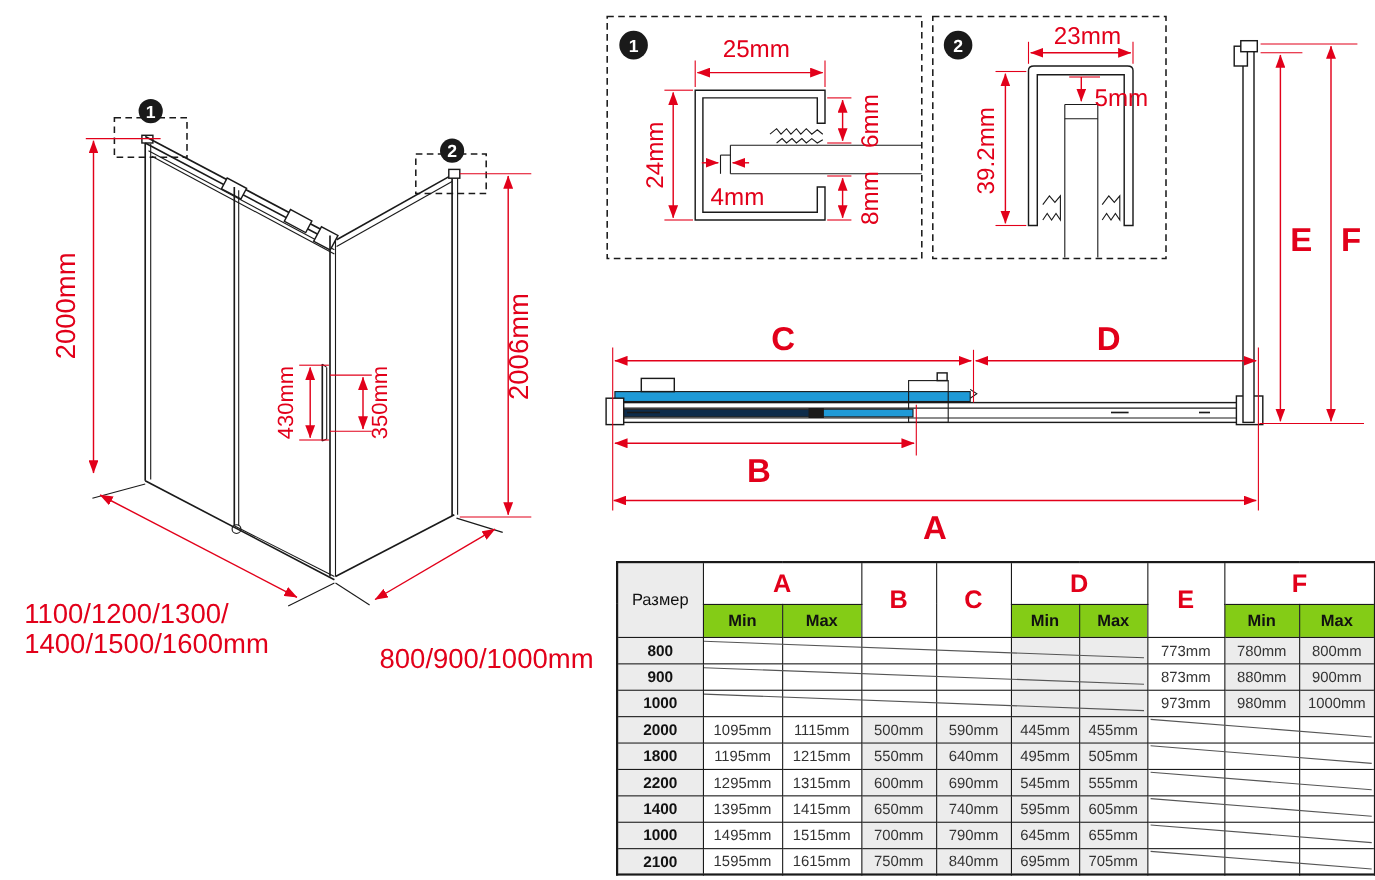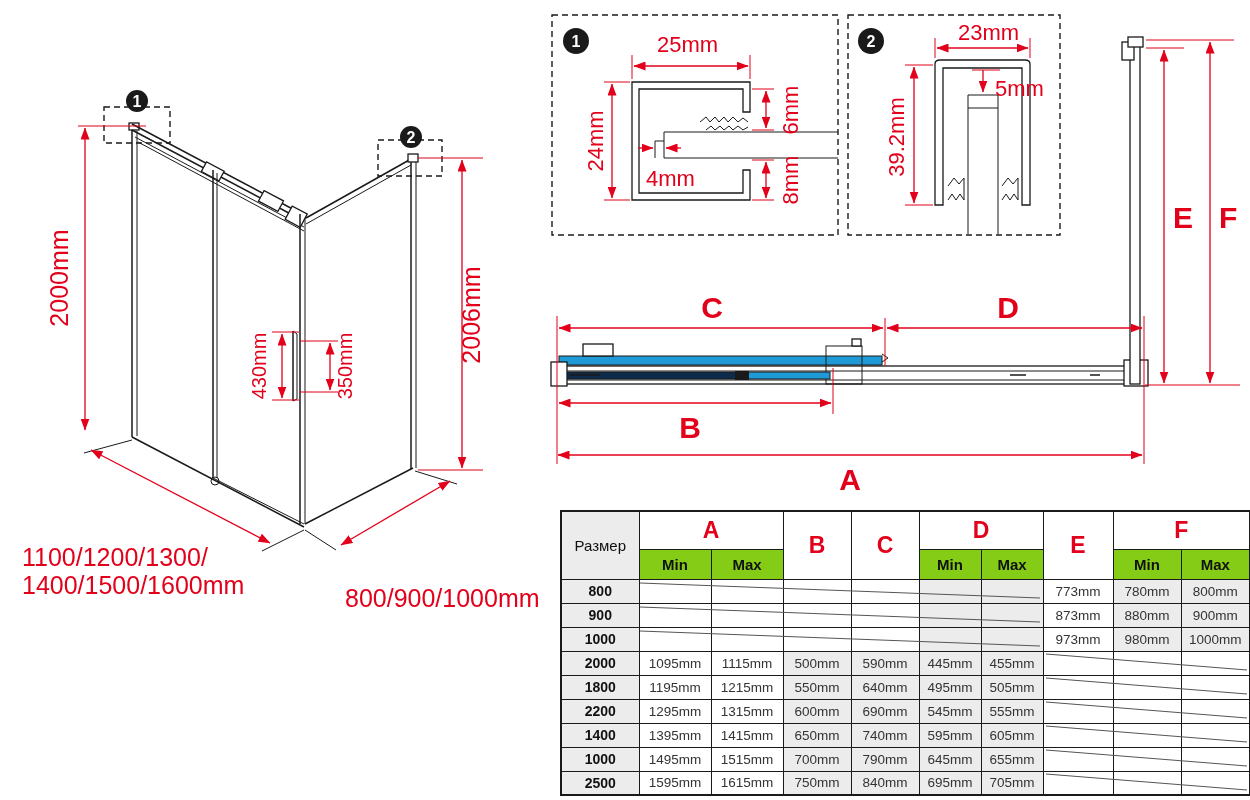--- a/index.html
+++ b/index.html
@@ -414,21 +414,21 @@
           <td class="val">1515mm</td>
           <td class="val shade">700mm</td>
           <td class="val shade">790mm</td>
           <td class="val shade">645mm</td>
           <td class="val shade">655mm</td>
           <td class="val"></td>
           <td class="val"></td>
           <td class="val"></td>
         </tr>
         <tr>
-          <td class="rowlab shade">2500</td>
+          <td class="rowlab shade">2100</td>
           <td class="val">1595mm</td>
           <td class="val">1615mm</td>
           <td class="val shade">750mm</td>
           <td class="val shade">840mm</td>
           <td class="val shade">695mm</td>
           <td class="val shade">705mm</td>
           <td class="val"></td>
           <td class="val"></td>
           <td class="val"></td>
         </tr>

